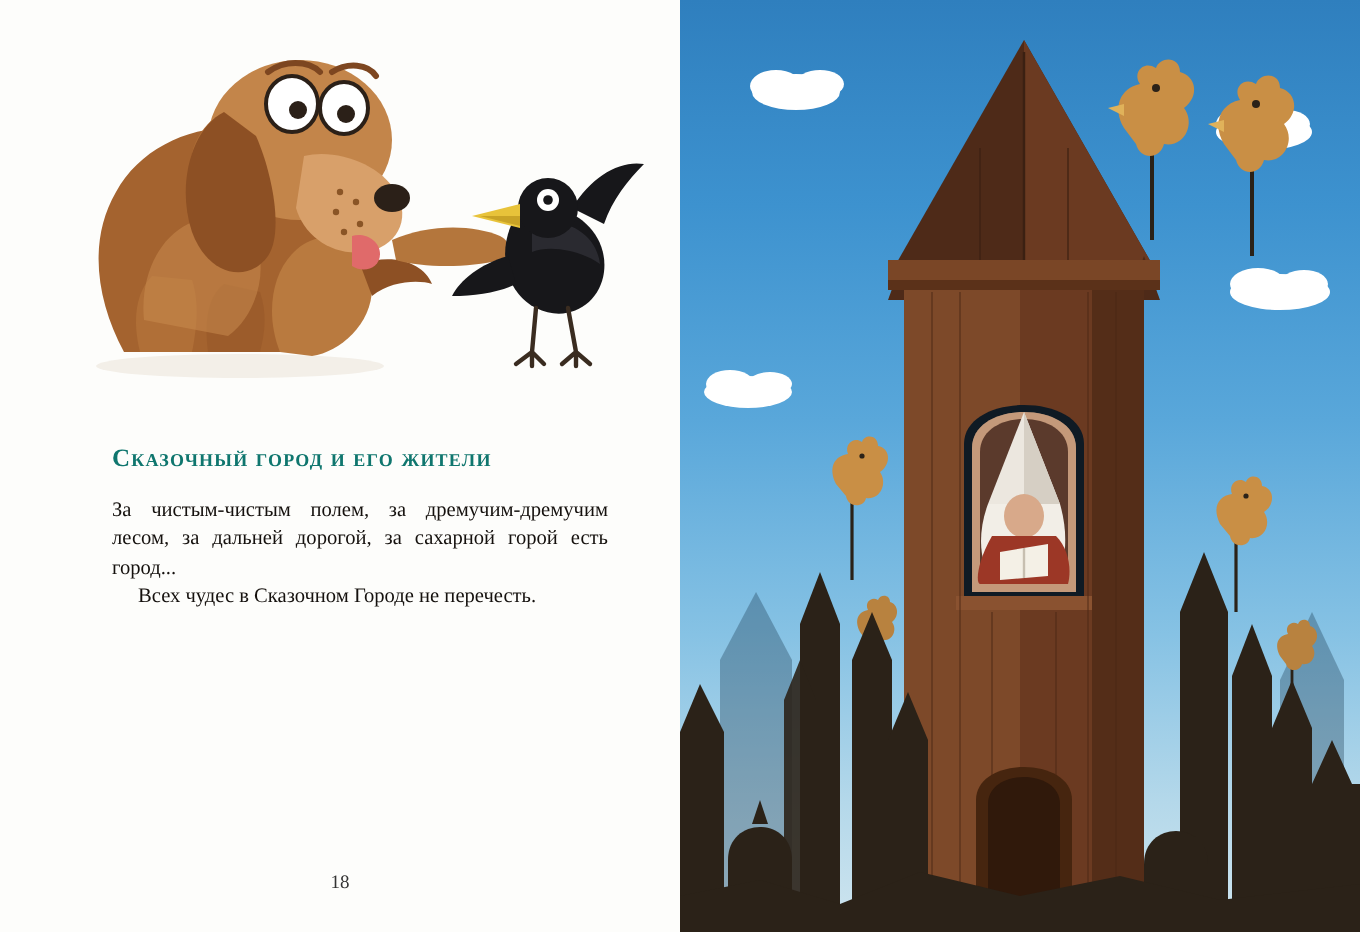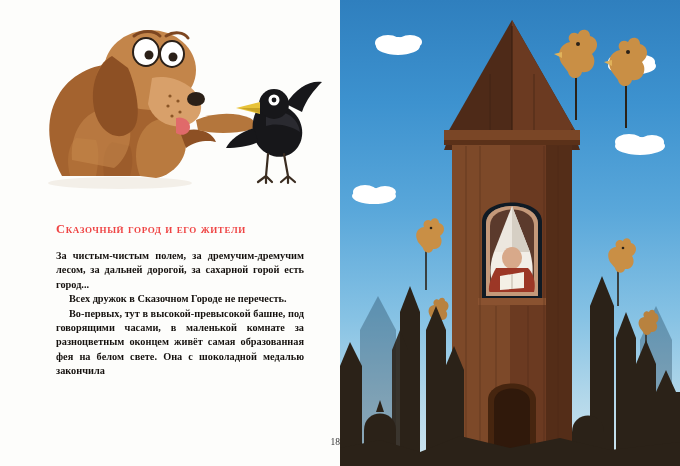--- a/index.html
+++ b/index.html
@@ -39,46 +39,45 @@
     position: absolute;
     left: 56px;
     top: 222px;
     width: 248px;
   }
   .chapter-title {
     font-family: "Liberation Serif", serif;
     font-variant: small-caps;
     font-size: 12.5px;
     letter-spacing: 0.6px;
-    color: #ef4444;
+    color: #0f766e;
     margin: 0 0 12px 0;
     white-space: nowrap;
   }
   .body-text {
     font-family: "Liberation Serif", serif;
     font-size: 10.3px;
     line-height: 14.4px;
     color: #15110e;
     text-align: justify;
     margin: 0;
   }
   .body-text p {
     margin: 0;
     text-indent: 13px;
-    font-weight: bold;
   }
   .body-text p.noindent {
     text-indent: 0;
   }
   .folio {
     position: absolute;
     left: 0;
     right: 0;
     top: 437px;
-    text-align: right;
+    text-align: center;
     font-family: "Liberation Serif", serif;
     font-size: 9.5px;
     color: #333;
   }
   
   .page-right {
     position: relative;
     width: 340px;
     height: 466px;
     overflow: hidden;
@@ -161,22 +160,21 @@
           <path d="M268 154 L266 176 M266 176 L258 182 M266 176 L272 182 M266 176 L266 183" stroke="#3a2c20" stroke-width="2.2" fill="none" stroke-linecap="round"></path>
           <path d="M284 154 L288 176 M288 176 L281 182 M288 176 L295 182 M288 176 L288 183" stroke="#3a2c20" stroke-width="2.2" fill="none" stroke-linecap="round"></path>
         </g>
       </svg>
     </div>
 
     <div class="text-block">
       <h2 class="chapter-title">Сказочный город и его жители</h2>
       <div class="body-text">
         <p class="noindent">За чистым-чистым полем, за дремучим-дремучим лесом, за дальней дорогой, за сахарной горой есть город...</p>
-        <p>Всех дружок в Сказочном Городе не перечесть.</p>
-        <p>Во-первых, тут в высокой-превысокой башне, под говорящими часами, в маленькой комнате за разноцветным оконцем живёт самая образованная фея на белом свете. Она с шоколадной медалью закончила</p>
+        <p>Всех чудес в Сказочном Городе не перечесть.</p>
       </div>
     </div>
 
     <div class="folio">18</div>
   </div>
 
   <div class="page-right">
     <div class="sky"></div>
 
     <svg width="340" height="466" viewBox="0 0 340 466" xmlns="http://www.w3.org/2000/svg" style="position:absolute;left:0;top:0;">

